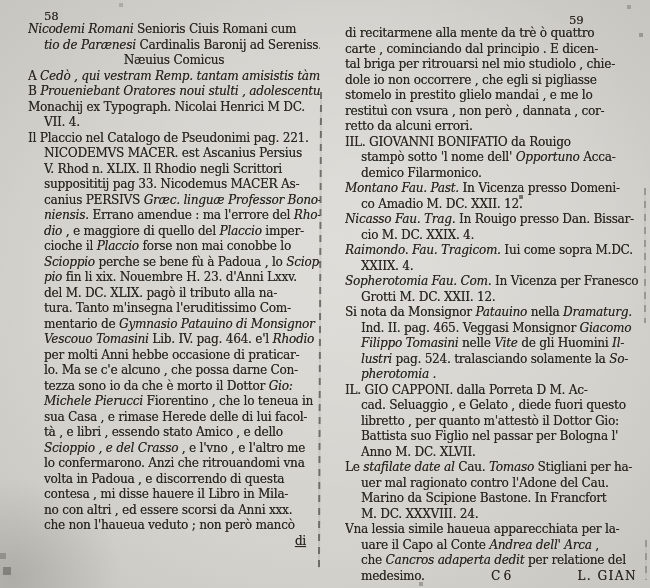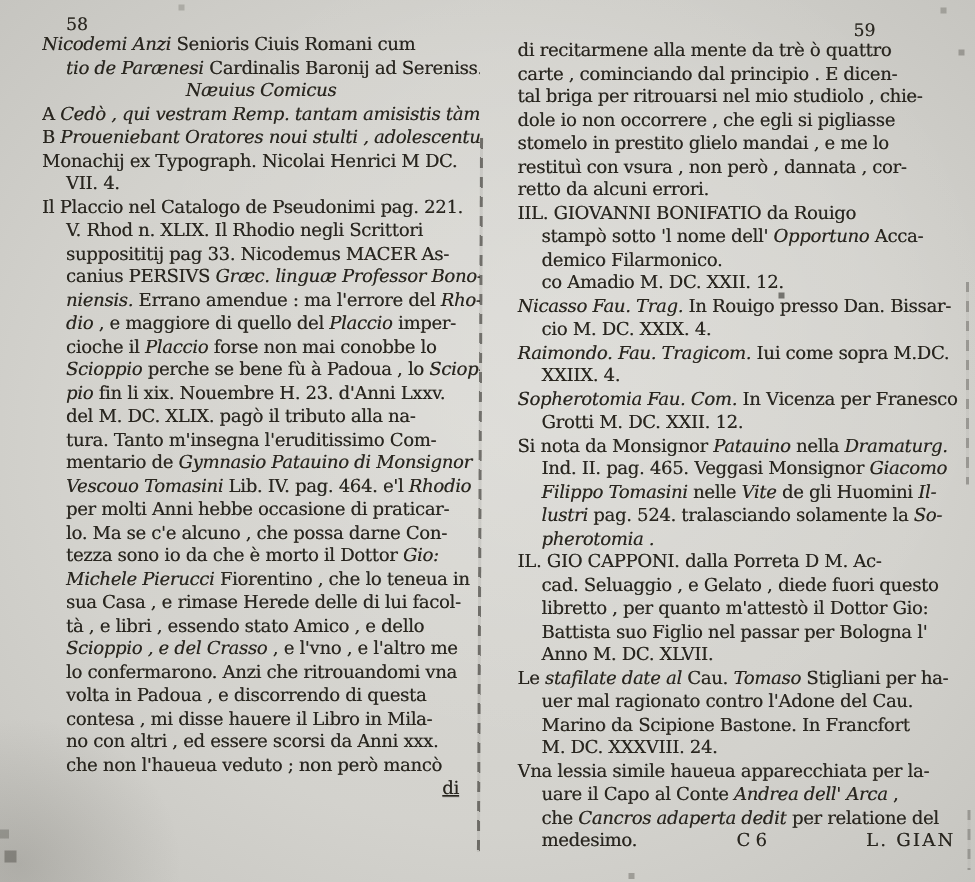--- a/index.html
+++ b/index.html
@@ -16,21 +16,21 @@
     font-size:12px;line-height:15.5px;
     color:#28251e;
     letter-spacing:-0.2px;
     text-shadow:0.2px 0.2px 0.4px rgba(20,18,12,.55);
     overflow:hidden;
   }
   #left-page{left:28px;top:22px;width:292px;height:560px;}
   #right-page{left:345px;top:26px;width:296px;height:560px;}
   .line{white-space:nowrap;height:15.5px;overflow:hidden;}
   .ind{padding-left:16px;}
-  .center{text-align:center;font-style:italic;}
+  .center{text-align:center;}
   .right{text-align:right;padding-right:14px;text-decoration:underline;}
   .split{display:flex;justify-content:space-between;padding-right:4px;}
   .split span:last-child{letter-spacing:1.5px;}
   .it{font-style:italic;}
   .pagenum{
     position:absolute;font-size:11.5px;color:#2b2821;
     text-shadow:0.2px 0.2px 0.4px rgba(20,18,12,.5);
   }
   #pn-left{left:44px;top:9px;}
   #pn-right{left:569px;top:13px;}
@@ -55,28 +55,29 @@
       120px 4px 0 1px rgba(45,43,36,.2);
   }
 </style>
 </head>
 <body>
 
 <div class="pagenum" id="pn-left">58</div>
 <div class="pagenum" id="pn-right">59</div>
 
 <div class="page-text" id="left-page">
-    <div class="line"><span class="it">Nicodemi Anzi </span><span>Senioris Ciuis Romani cum</span></div>
+    <div class="line"><span class="it">Nicodemi Romani </span><span>Senioris Ciuis Romani cum</span></div>
     <div class="line ind"><span class="it">tio de Parænesi </span><span>Cardinalis Baronij ad Sereniss.</span></div>
     <div class="line center"><span>Næuius Comicus</span></div>
     <div class="line"><span>A </span><span class="it">Cedò , qui vestram Remp. tantam amisistis tàm citò</span></div>
     <div class="line"><span>B </span><span class="it">Proueniebant Oratores noui stulti , adolescentuli,</span></div>
     <div class="line"><span>Monachij ex Typograph. Nicolai Henrici M DC.</span></div>
     <div class="line ind"><span>VII. 4.</span></div>
     <div class="line"><span>Il Placcio nel Catalogo de Pseudonimi pag. 221.</span></div>
+    <div class="line ind"><span>NICODEMVS MACER. est Ascanius Persius</span></div>
     <div class="line ind"><span>V. Rhod n. XLIX. Il Rhodio negli Scrittori</span></div>
     <div class="line ind"><span>supposititij pag 33. Nicodemus MACER As-</span></div>
     <div class="line ind"><span>canius PERSIVS </span><span class="it">Græc. linguæ Professor Bono-</span></div>
     <div class="line ind"><span class="it">niensis.</span><span> Errano amendue : ma l'errore del </span><span class="it">Rho-</span></div>
     <div class="line ind"><span class="it">dio</span><span> , e maggiore di quello del </span><span class="it">Placcio</span><span> imper-</span></div>
     <div class="line ind"><span>cioche il </span><span class="it">Placcio</span><span> forse non mai conobbe lo</span></div>
     <div class="line ind"><span class="it">Scioppio</span><span> perche se bene fù à Padoua , lo </span><span class="it">Sciop-</span></div>
     <div class="line ind"><span class="it">pio</span><span> fin li xix. Nouembre H. 23. d'Anni Lxxv.</span></div>
     <div class="line ind"><span>del M. DC. XLIX. pagò il tributo alla na-</span></div>
     <div class="line ind"><span>tura. Tanto m'insegna l'eruditissimo Com-</span></div>
@@ -101,20 +102,21 @@
     <div class="line"><span>di recitarmene alla mente da trè ò quattro</span></div>
     <div class="line"><span>carte , cominciando dal principio . E dicen-</span></div>
     <div class="line"><span>tal briga per ritrouarsi nel mio studiolo , chie-</span></div>
     <div class="line"><span>dole io non occorrere , che egli si pigliasse</span></div>
     <div class="line"><span>stomelo in prestito glielo mandai , e me lo</span></div>
     <div class="line"><span>restituì con vsura , non però , dannata , cor-</span></div>
     <div class="line"><span>retto da alcuni errori.</span></div>
     <div class="line"><span>IIL. GIOVANNI BONIFATIO da Rouigo</span></div>
     <div class="line ind"><span>stampò sotto 'l nome dell' </span><span class="it">Opportuno</span><span> Acca-</span></div>
     <div class="line ind"><span>demico Filarmonico.</span></div>
+    <div class="line"><span class="it">Montano Fau. Past.</span><span> In Vicenza presso Domeni-</span></div>
     <div class="line ind"><span>co Amadio M. DC. XXII. 12.</span></div>
     <div class="line"><span class="it">Nicasso Fau. Trag.</span><span> In Rouigo presso Dan. Bissar-</span></div>
     <div class="line ind"><span>cio M. DC. XXIX. 4.</span></div>
     <div class="line"><span class="it">Raimondo. Fau. Tragicom.</span><span> Iui come sopra M.DC.</span></div>
     <div class="line ind"><span>XXIIX. 4.</span></div>
     <div class="line"><span class="it">Sopherotomia Fau. Com.</span><span> In Vicenza per Franesco</span></div>
     <div class="line ind"><span>Grotti M. DC. XXII. 12.</span></div>
     <div class="line"><span>Si nota da Monsignor </span><span class="it">Patauino</span><span> nella </span><span class="it">Dramaturg.</span></div>
     <div class="line ind"><span>Ind. II. pag. 465. Veggasi Monsignor </span><span class="it">Giacomo</span></div>
     <div class="line ind"><span class="it">Filippo Tomasini</span><span> nelle </span><span class="it">Vite</span><span> de gli Huomini </span><span class="it">Il-</span></div>

